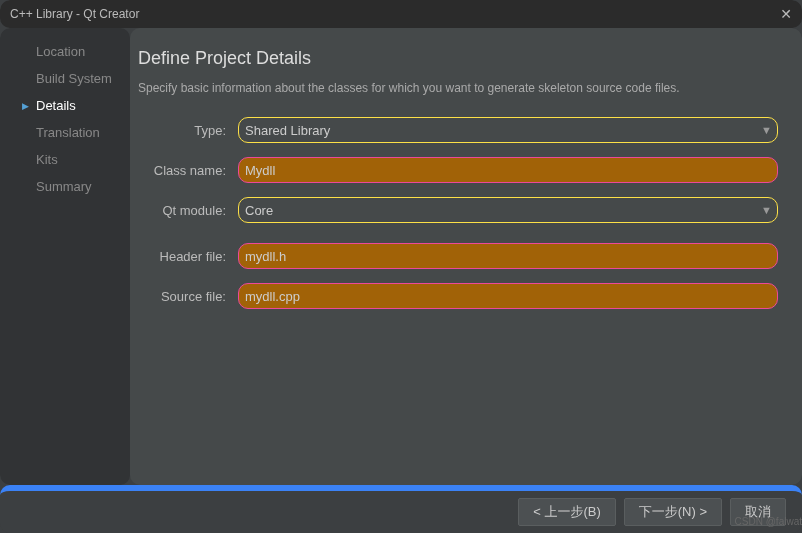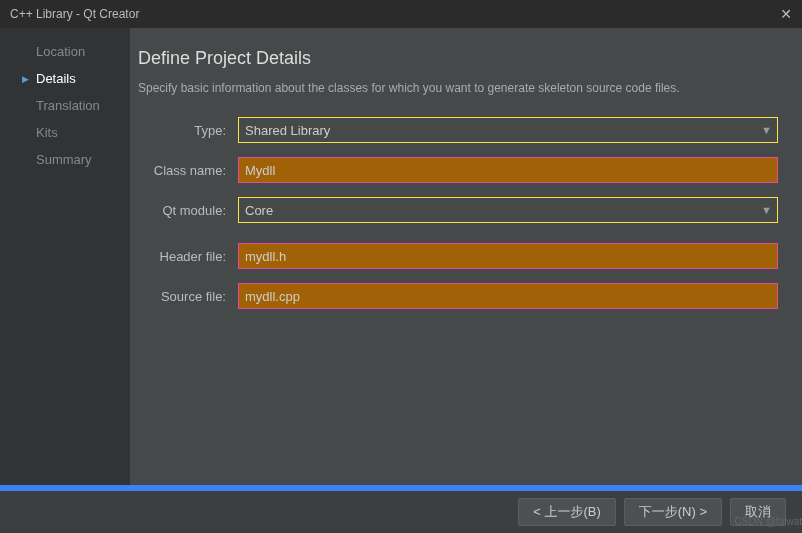--- a/index.html
+++ b/index.html
@@ -1,15 +1,15 @@
 <!DOCTYPE html>
 <html><head>
   <meta charset="utf-8">
   <style>
-    * { box-sizing: border-box; margin: 0; padding: 0; }
+    * { box-sizing: border-box; margin: 0; padding: 0; border-radius: 10px; }
     body {
       width: 802px;
       height: 533px;
       background: #3c3f41;
       font-family: 'Segoe UI', Arial, sans-serif;
       font-size: 13px;
       color: #bbbbbb;
       overflow: hidden;
     }
     .window {
@@ -188,20 +188,23 @@
   <div class="titlebar">
     <span class="titlebar-title">C++ Library - Qt Creator</span>
     <button class="titlebar-close">✕</button>
   </div>
 
   <div class="content">
 
     <div class="sidebar">
       <div class="sidebar-item">
         <span>Location</span>
+      </div>
+      <div class="sidebar-item">
+        <span>Build System</span>
       </div>
       <div class="sidebar-item active arrow-active">
         <span>Details</span>
       </div>
       <div class="sidebar-item">
         <span>Translation</span>
       </div>
       <div class="sidebar-item">
         <span>Kits</span>
       </div>

